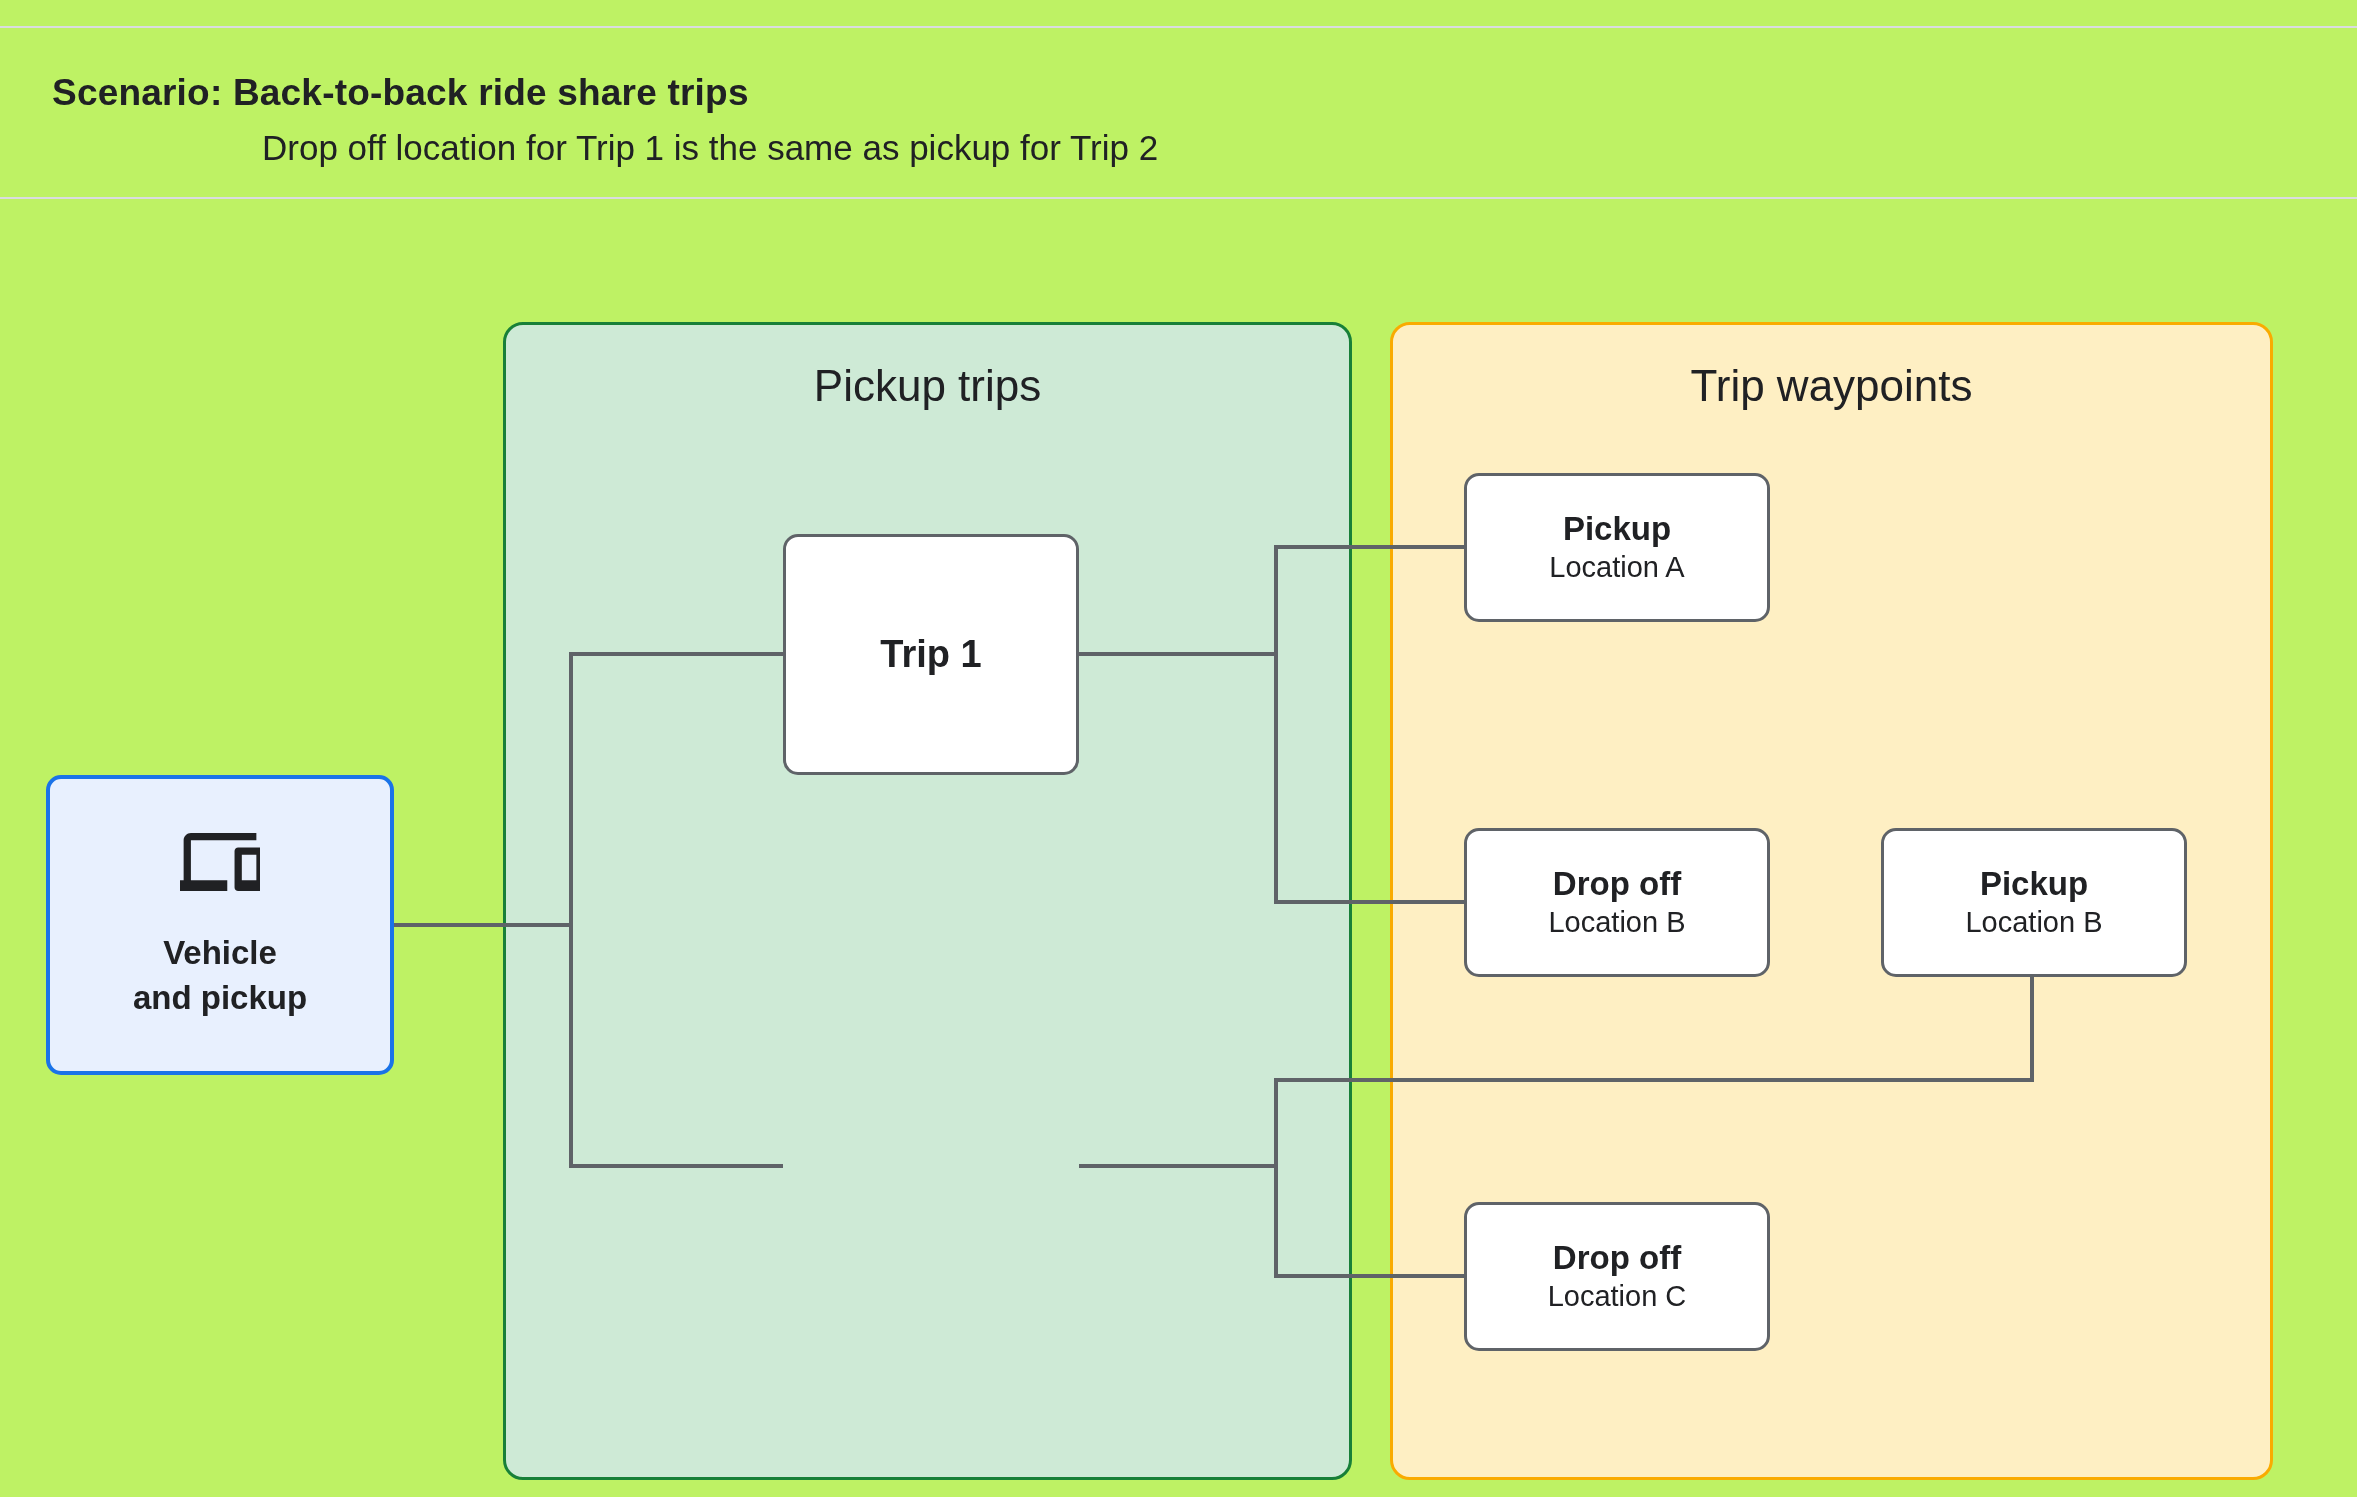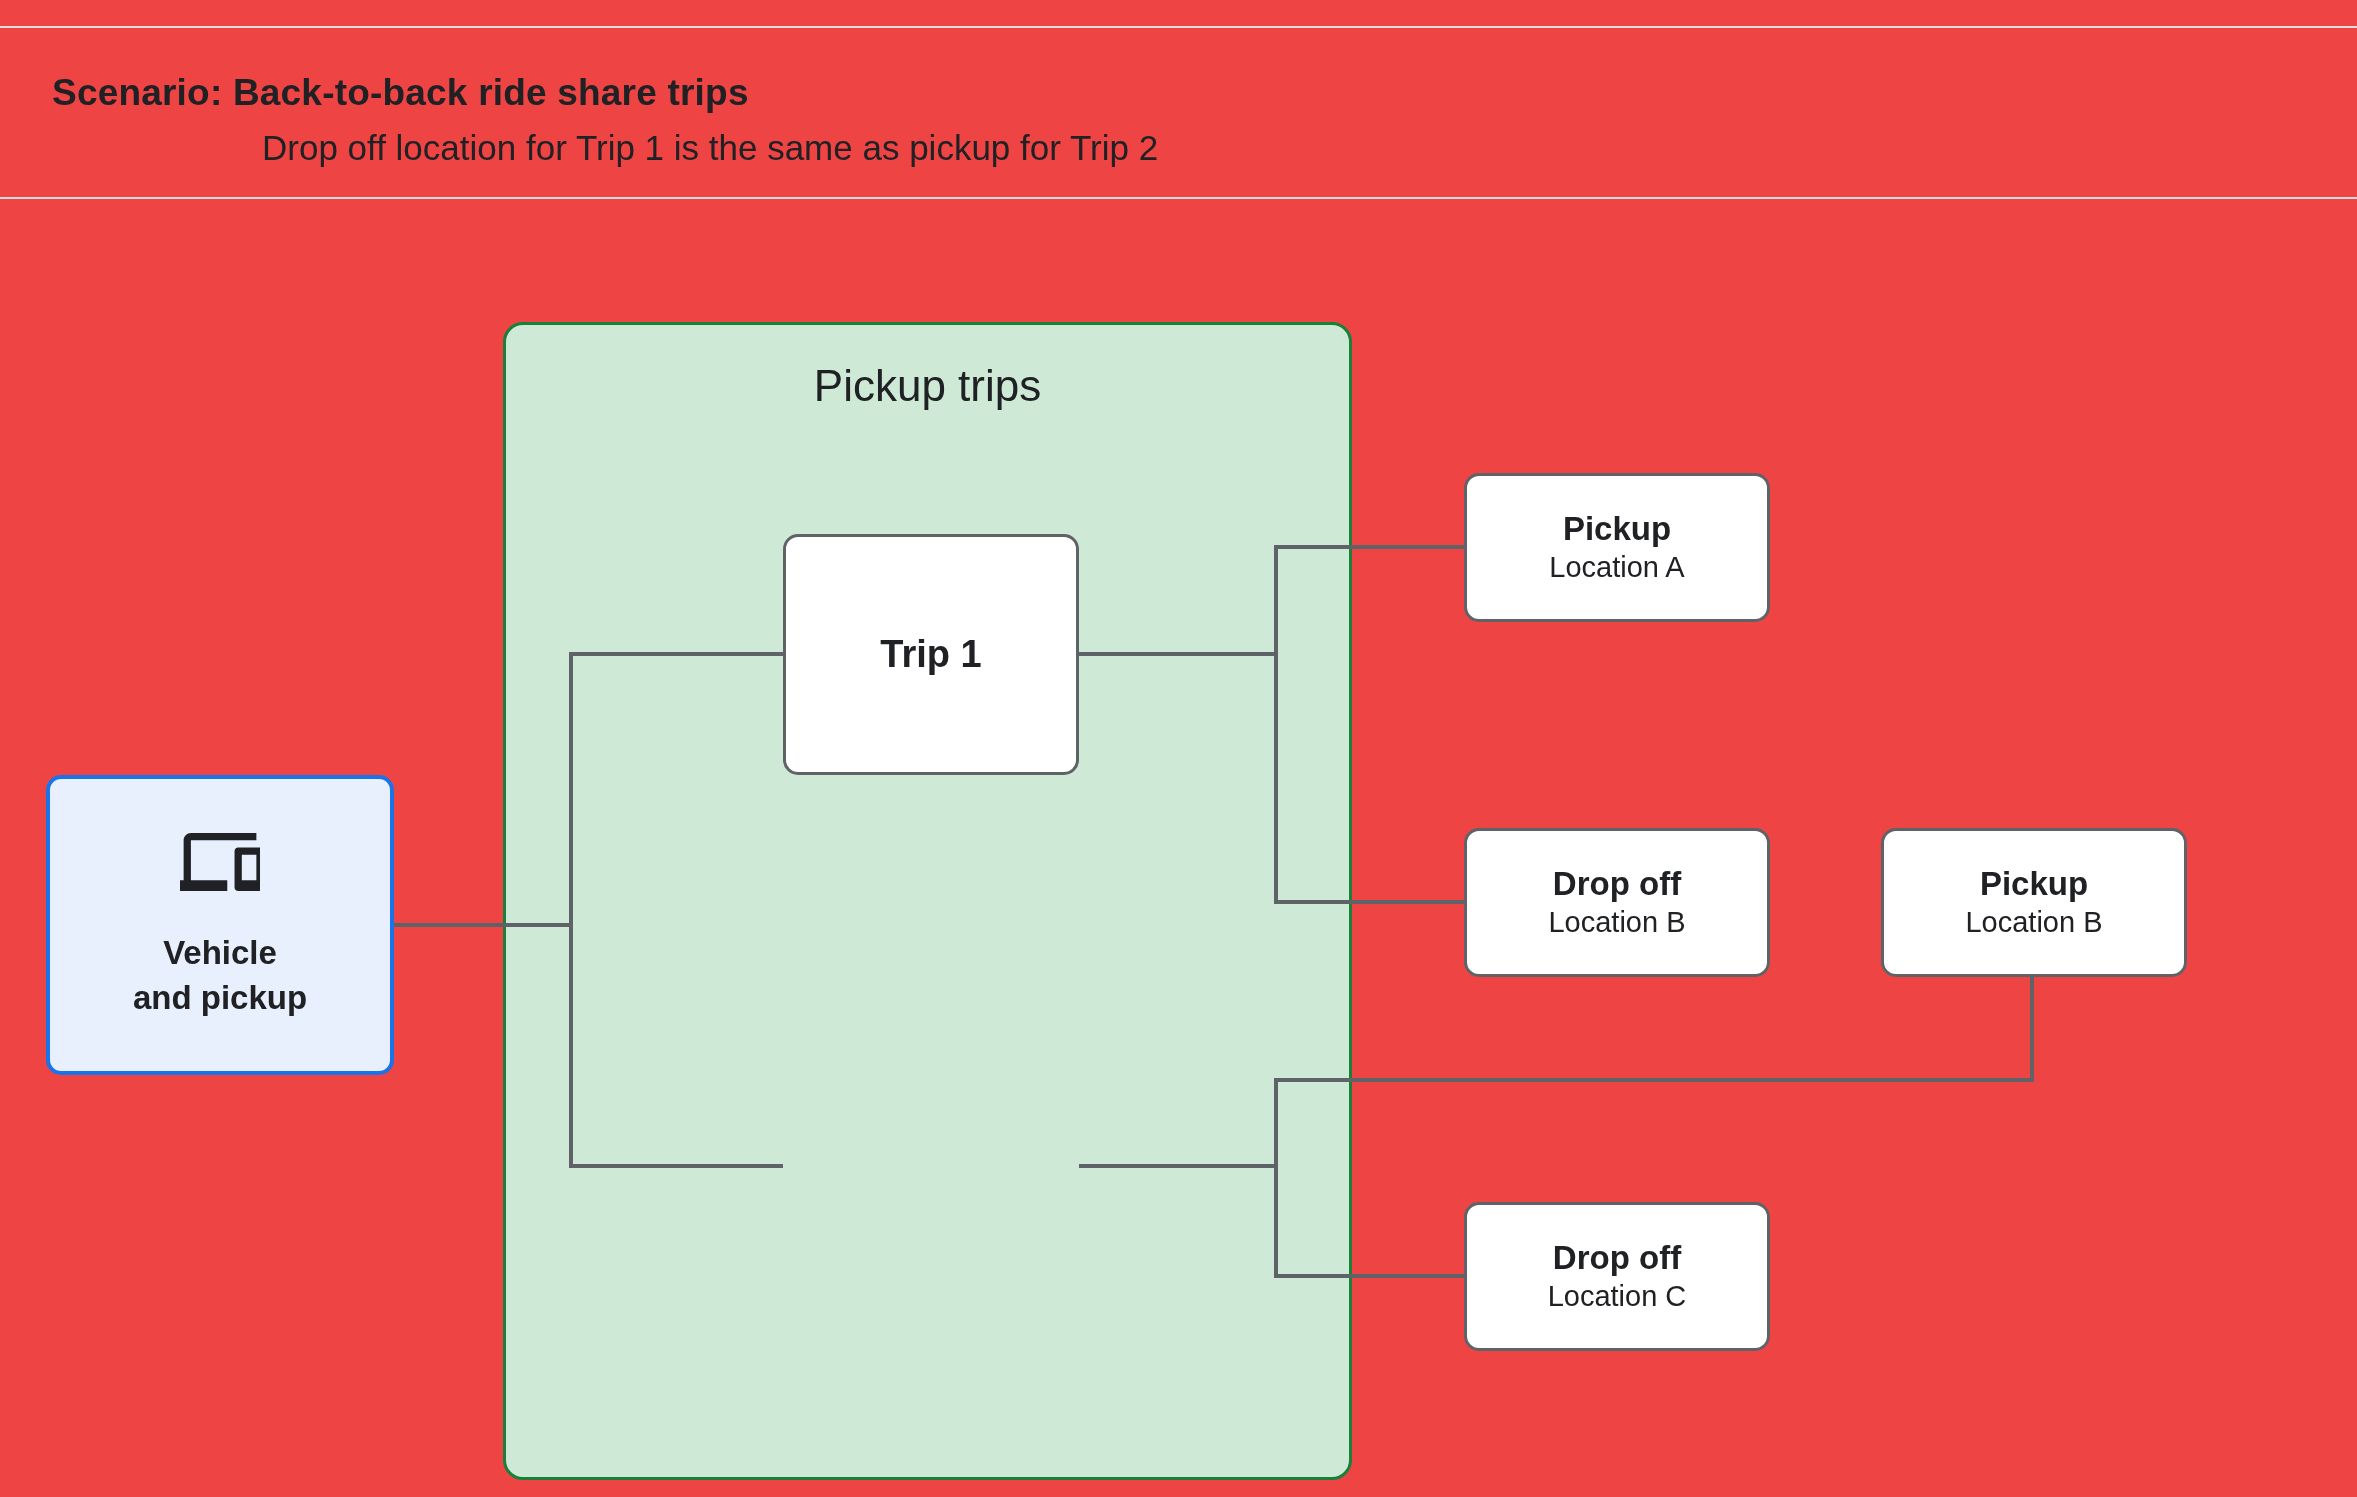--- a/index.html
+++ b/index.html
@@ -6,21 +6,21 @@
     margin: 0;
     padding: 0;
     background: #ffffff;
     font-family: "Liberation Sans", sans-serif;
     color: var(--text, #202124);
   }
   .canvas {
     position: relative;
     width: 2357px;
     height: 1497px;
-    background: #ef4444;
+    background: #bef264;
     overflow: hidden;
   }
   .divider {
     position: absolute;
     left: 0;
     width: 100%;
     height: 2px;
     background: var(--divider, #dadce0);
   }
   .title {
@@ -130,20 +130,23 @@
 <div class="canvas">
 
   <div class="divider" style="top:26px;"></div>
   <div class="title">Scenario: Back-to-back ride share trips</div>
   <div class="subtitle">Drop off  location for Trip 1 is the same as pickup for Trip 2</div>
   <div class="divider" style="top:197px;"></div>
 
   <div class="container green">
     <div class="container-title">Pickup trips</div>
   </div>
+  <div class="container orange">
+    <div class="container-title">Trip waypoints</div>
+  </div>
 
   <div class="line" style="left:394px; top:923px; width:179px; height:4px;"></div>
   <div class="line" style="left:569px; top:652px; width:4px; height:516px;"></div>
   <div class="line" style="left:569px; top:652px; width:214px; height:4px;"></div>
   <div class="line" style="left:569px; top:1164px; width:214px; height:4px;"></div>
 
   <div class="line" style="left:1079px; top:652px; width:197px; height:4px;"></div>
   <div class="line" style="left:1274px; top:545px; width:4px; height:359px;"></div>
   <div class="line" style="left:1276px; top:545px; width:188px; height:4px;"></div>
   <div class="line" style="left:1276px; top:900px; width:188px; height:4px;"></div>

